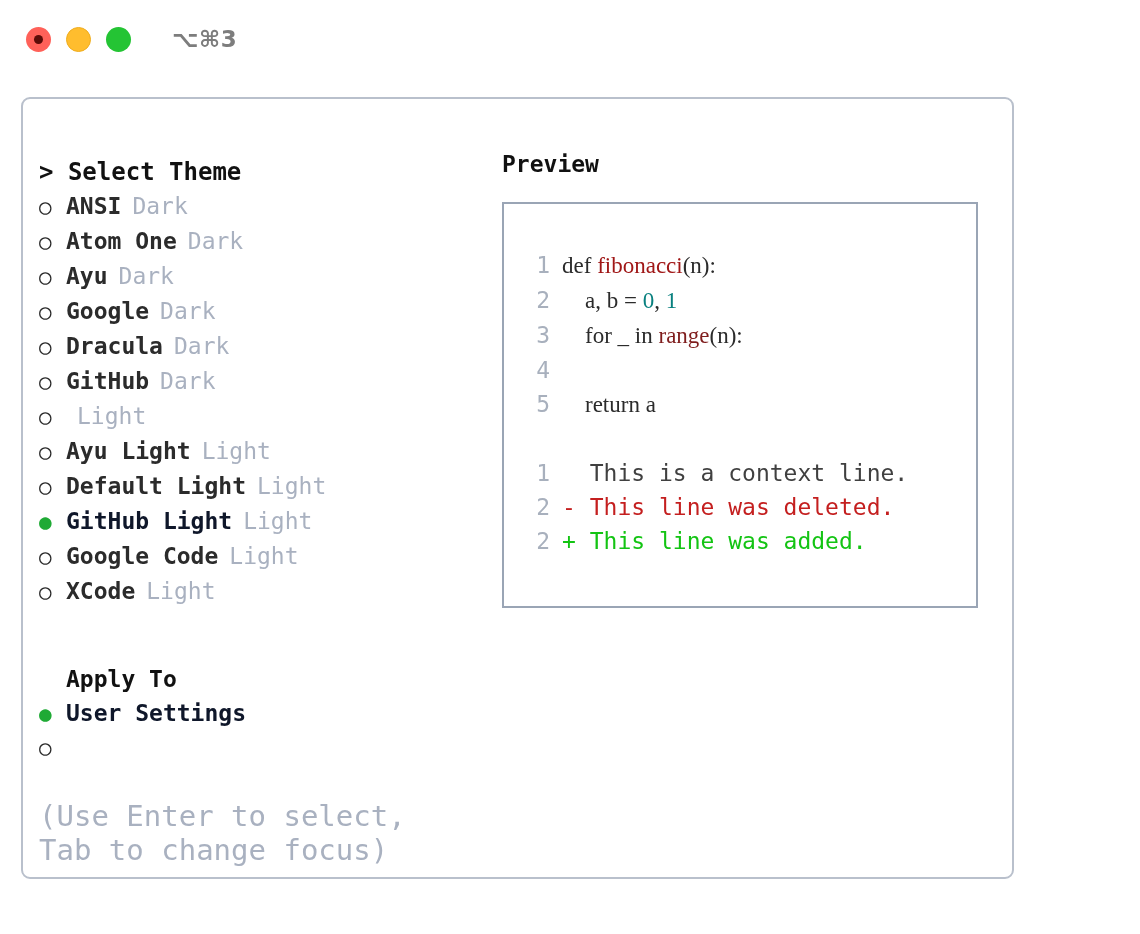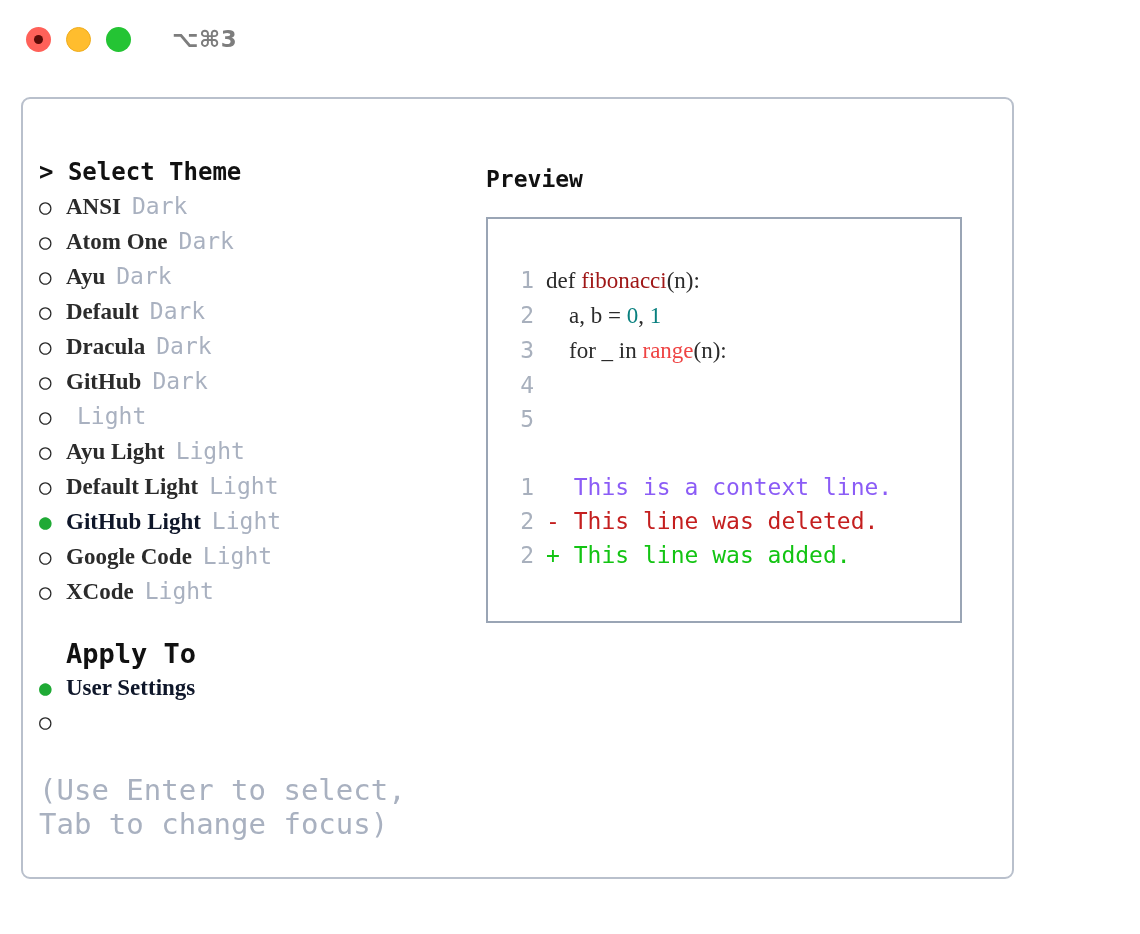--- a/index.html
+++ b/index.html
@@ -116,57 +116,55 @@
     flex: 0 0 27px;
     color: #2b2b2b;
     font-size: 21px;
   }
   .bullet.on {
     color: #1faa35;
   }
   .opt-label {
     color: #2b2b2b;
     font-weight: bold;
-    font-family: Liberation Serif, serif;
   }
   .opt-row.selected .opt-label {
     color: #0f172a;
   }
   .opt-badge {
     color: #a9b1c0;
     margin-left: 11px;
     font-weight: normal;
   }
 
   .apply-header {
-    margin-top: 28px;
-    font-size: 27px;
+    margin-top: 53px;
+    font-size: 23px;
     font-weight: bold;
     color: #111111;
     line-height: 34px;
     padding-left: 27px;
     white-space: pre;
   }
 
   .hint {
     margin-top: 34px;
     font-size: 29px;
     color: #a9b1c0;
     line-height: 34px;
     width: 400px;
     white-space: pre-wrap;
   }
 
   
   .right-col {
     position: absolute;
-    left: 463px;
+    left: 479px;
     top: 48px;
     width: 490px;
-    margin-top: 15px;
   }
   .preview-title {
     font-size: 23px;
     font-weight: bold;
     color: #111111;
     line-height: 34px;
     white-space: pre;
   }
   .preview-box {
     margin-top: 21px;
@@ -190,25 +188,25 @@
     flex: 0 0 28px;
     text-align: right;
     color: #a8b0bd;
     margin-right: 12px;
   }
   .code-text { color: #2b2b2b; font-family: Liberation Serif, serif; }
 
   .tok-def   { color: #2b2b2b; }
   .tok-fn    { color: #a01717; }
   .tok-num   { color: #09807f; }
-  .tok-call  { color: #ef4444; }
+  .tok-call  { color: #7f1d1d; }
   .tok-plain { color: #2b2b2b; }
 
   .diff-gap { height: 34px; }
-  .diff-ctx { color: #8b5cf6; }
+  .diff-ctx { color: #404040; }
   .diff-del { color: #c41f1f; }
   .diff-add { color: #13c413; }
 </style>
 </head>
 <body>
 
 <div class="window">
 
   <div class="titlebar">
     <div class="lights">
@@ -241,21 +239,21 @@
         </div>
 
         <div class="opt-row">
           <span class="bullet">○</span>
           <span class="opt-label">Ayu</span>
           <span class="opt-badge">Dark</span>
         </div>
 
         <div class="opt-row">
           <span class="bullet">○</span>
-          <span class="opt-label">Default</span>
+          <span class="opt-label">Google</span>
           <span class="opt-badge">Dark</span>
         </div>
 
         <div class="opt-row">
           <span class="bullet">○</span>
           <span class="opt-label">Dracula</span>
           <span class="opt-badge">Dark</span>
         </div>
 
         <div class="opt-row">
@@ -332,20 +330,21 @@
             <span class="lineno">3</span>
             <span class="code-text"><span class="tok-plain">    for _ in </span><span class="tok-call">range</span><span class="tok-plain">(n):</span></span>
           </div>
 
           <div class="code-line">
             <span class="lineno">4</span>
           </div>
 
           <div class="code-line">
             <span class="lineno">5</span>
+            <span class="code-text tok-plain">    return a</span>
           </div>
 
           <div class="diff-gap"></div>
 
           <div class="code-line">
             <span class="lineno">1</span>
             <span class="diff-ctx"> </span><span class="diff-ctx">&nbsp;</span><span class="diff-ctx">This is a context line.</span>
           </div>
 
           <div class="code-line">

